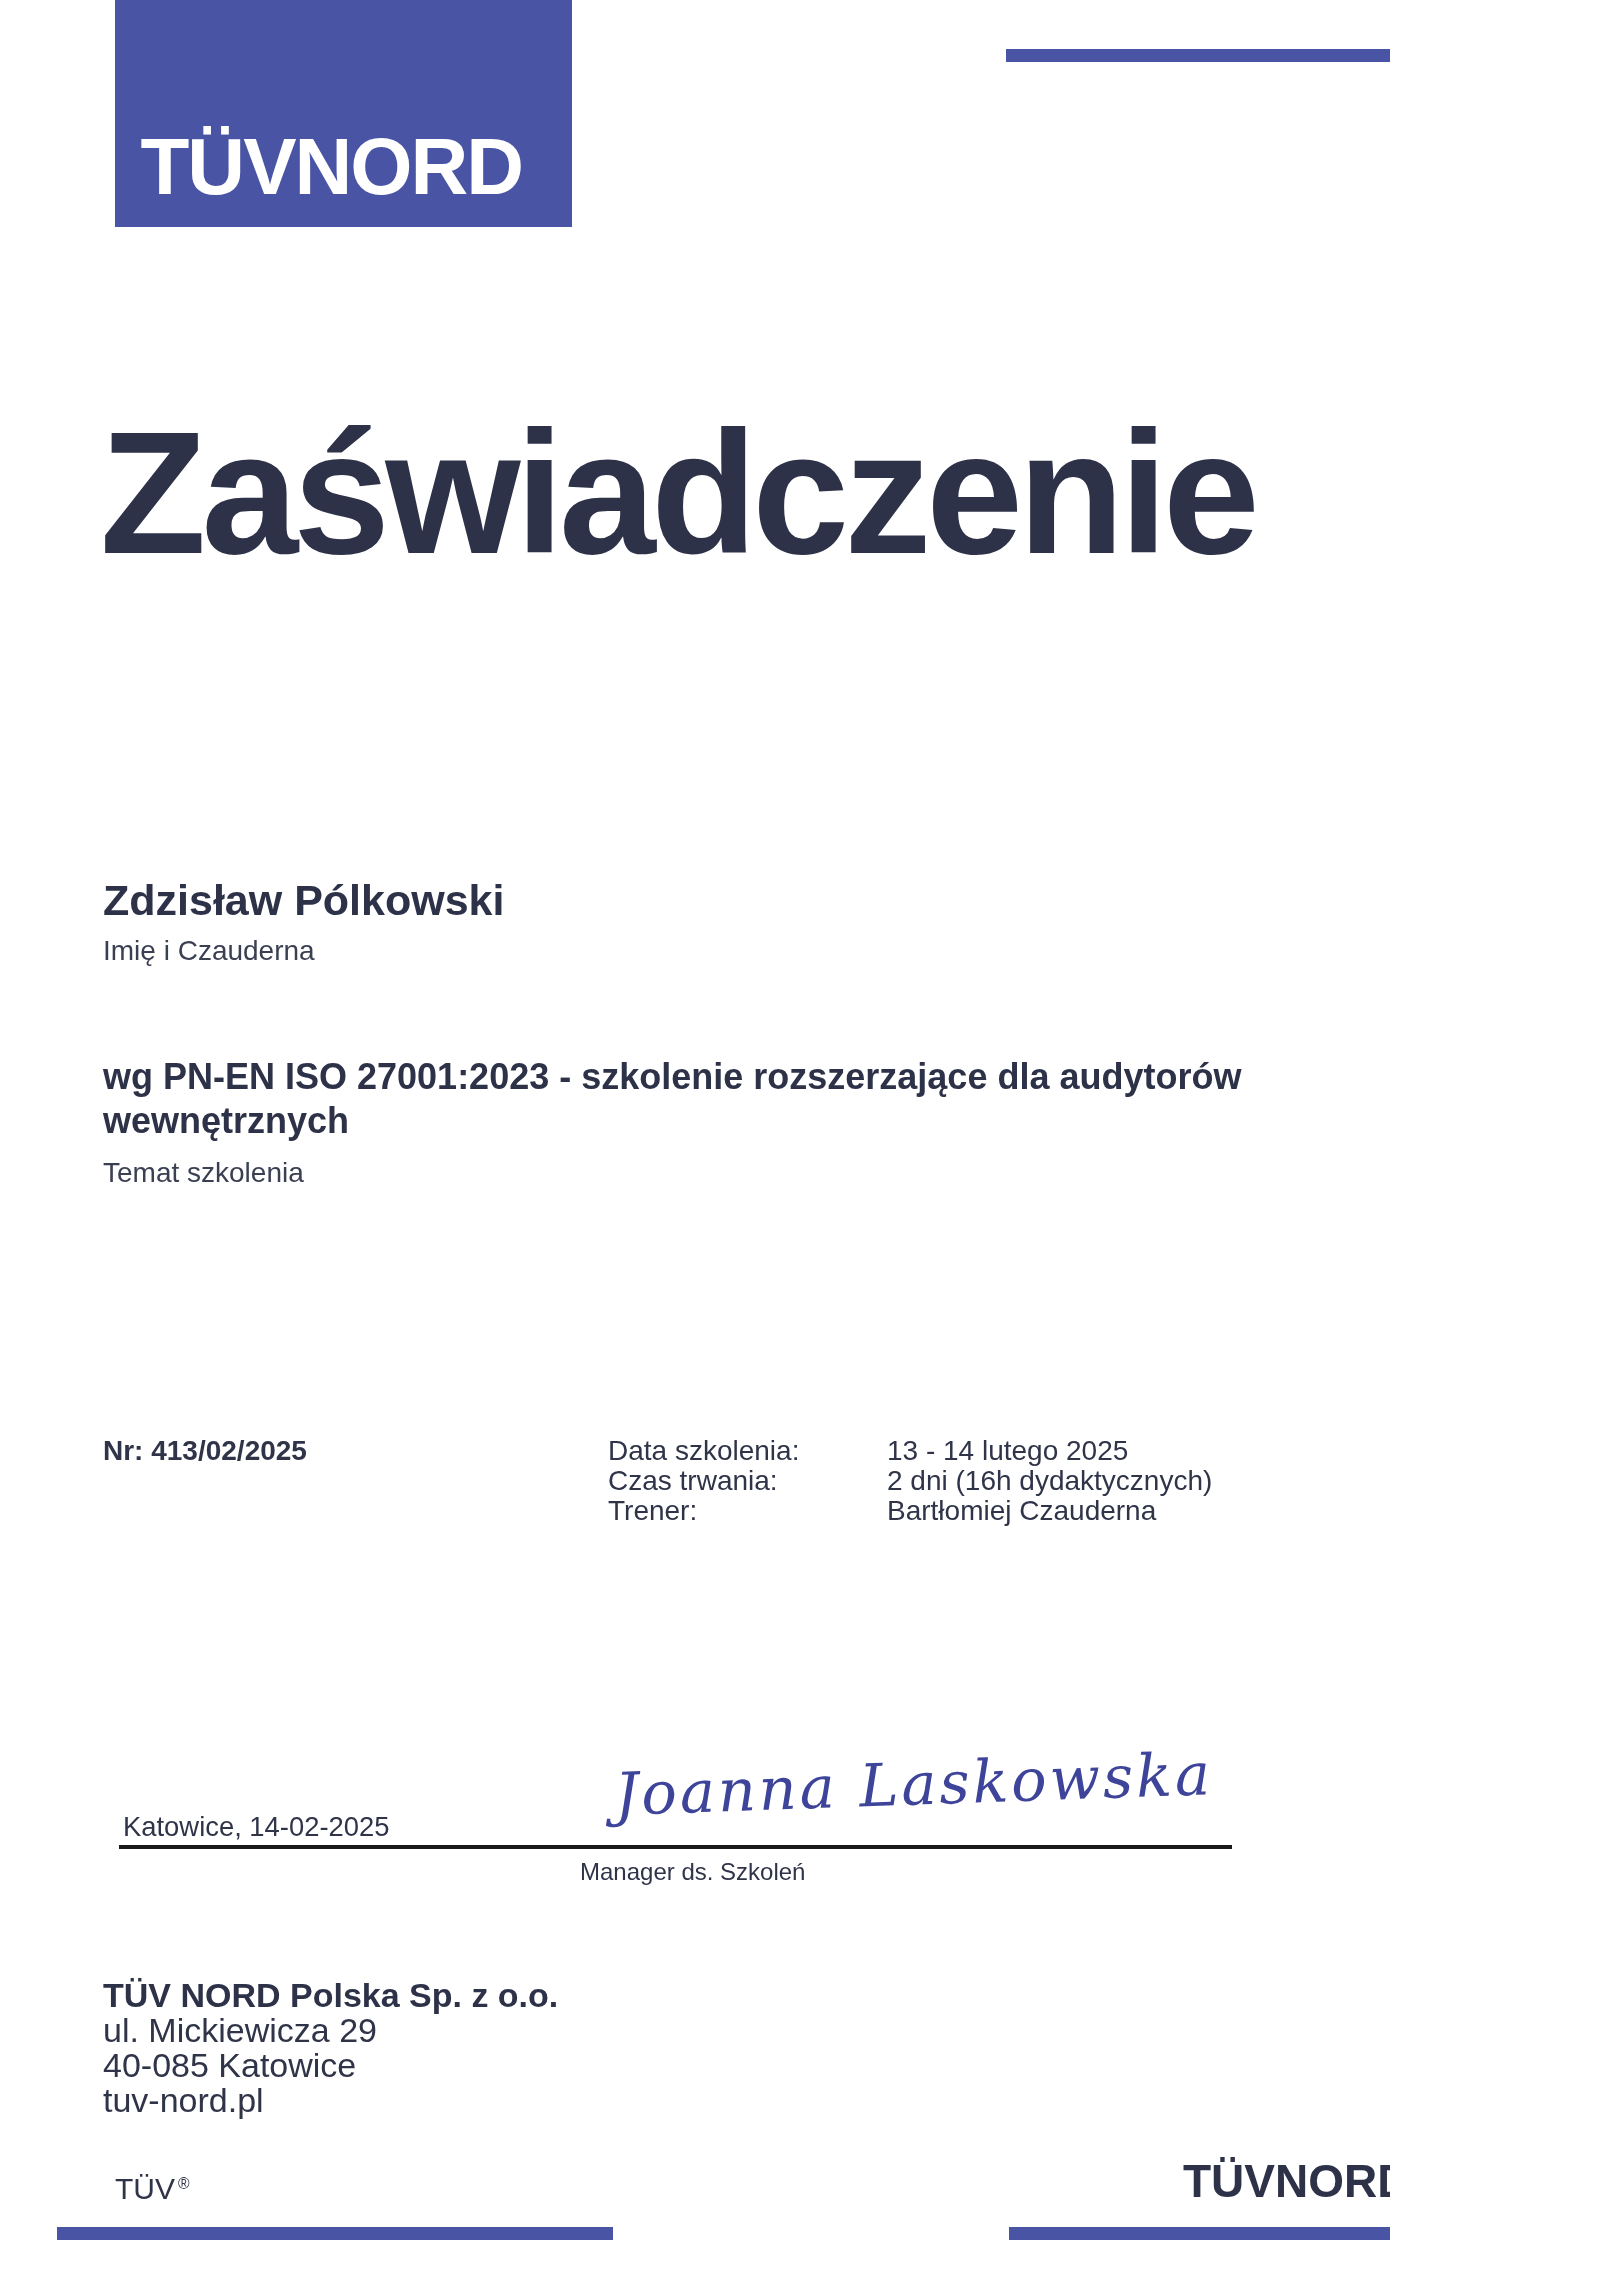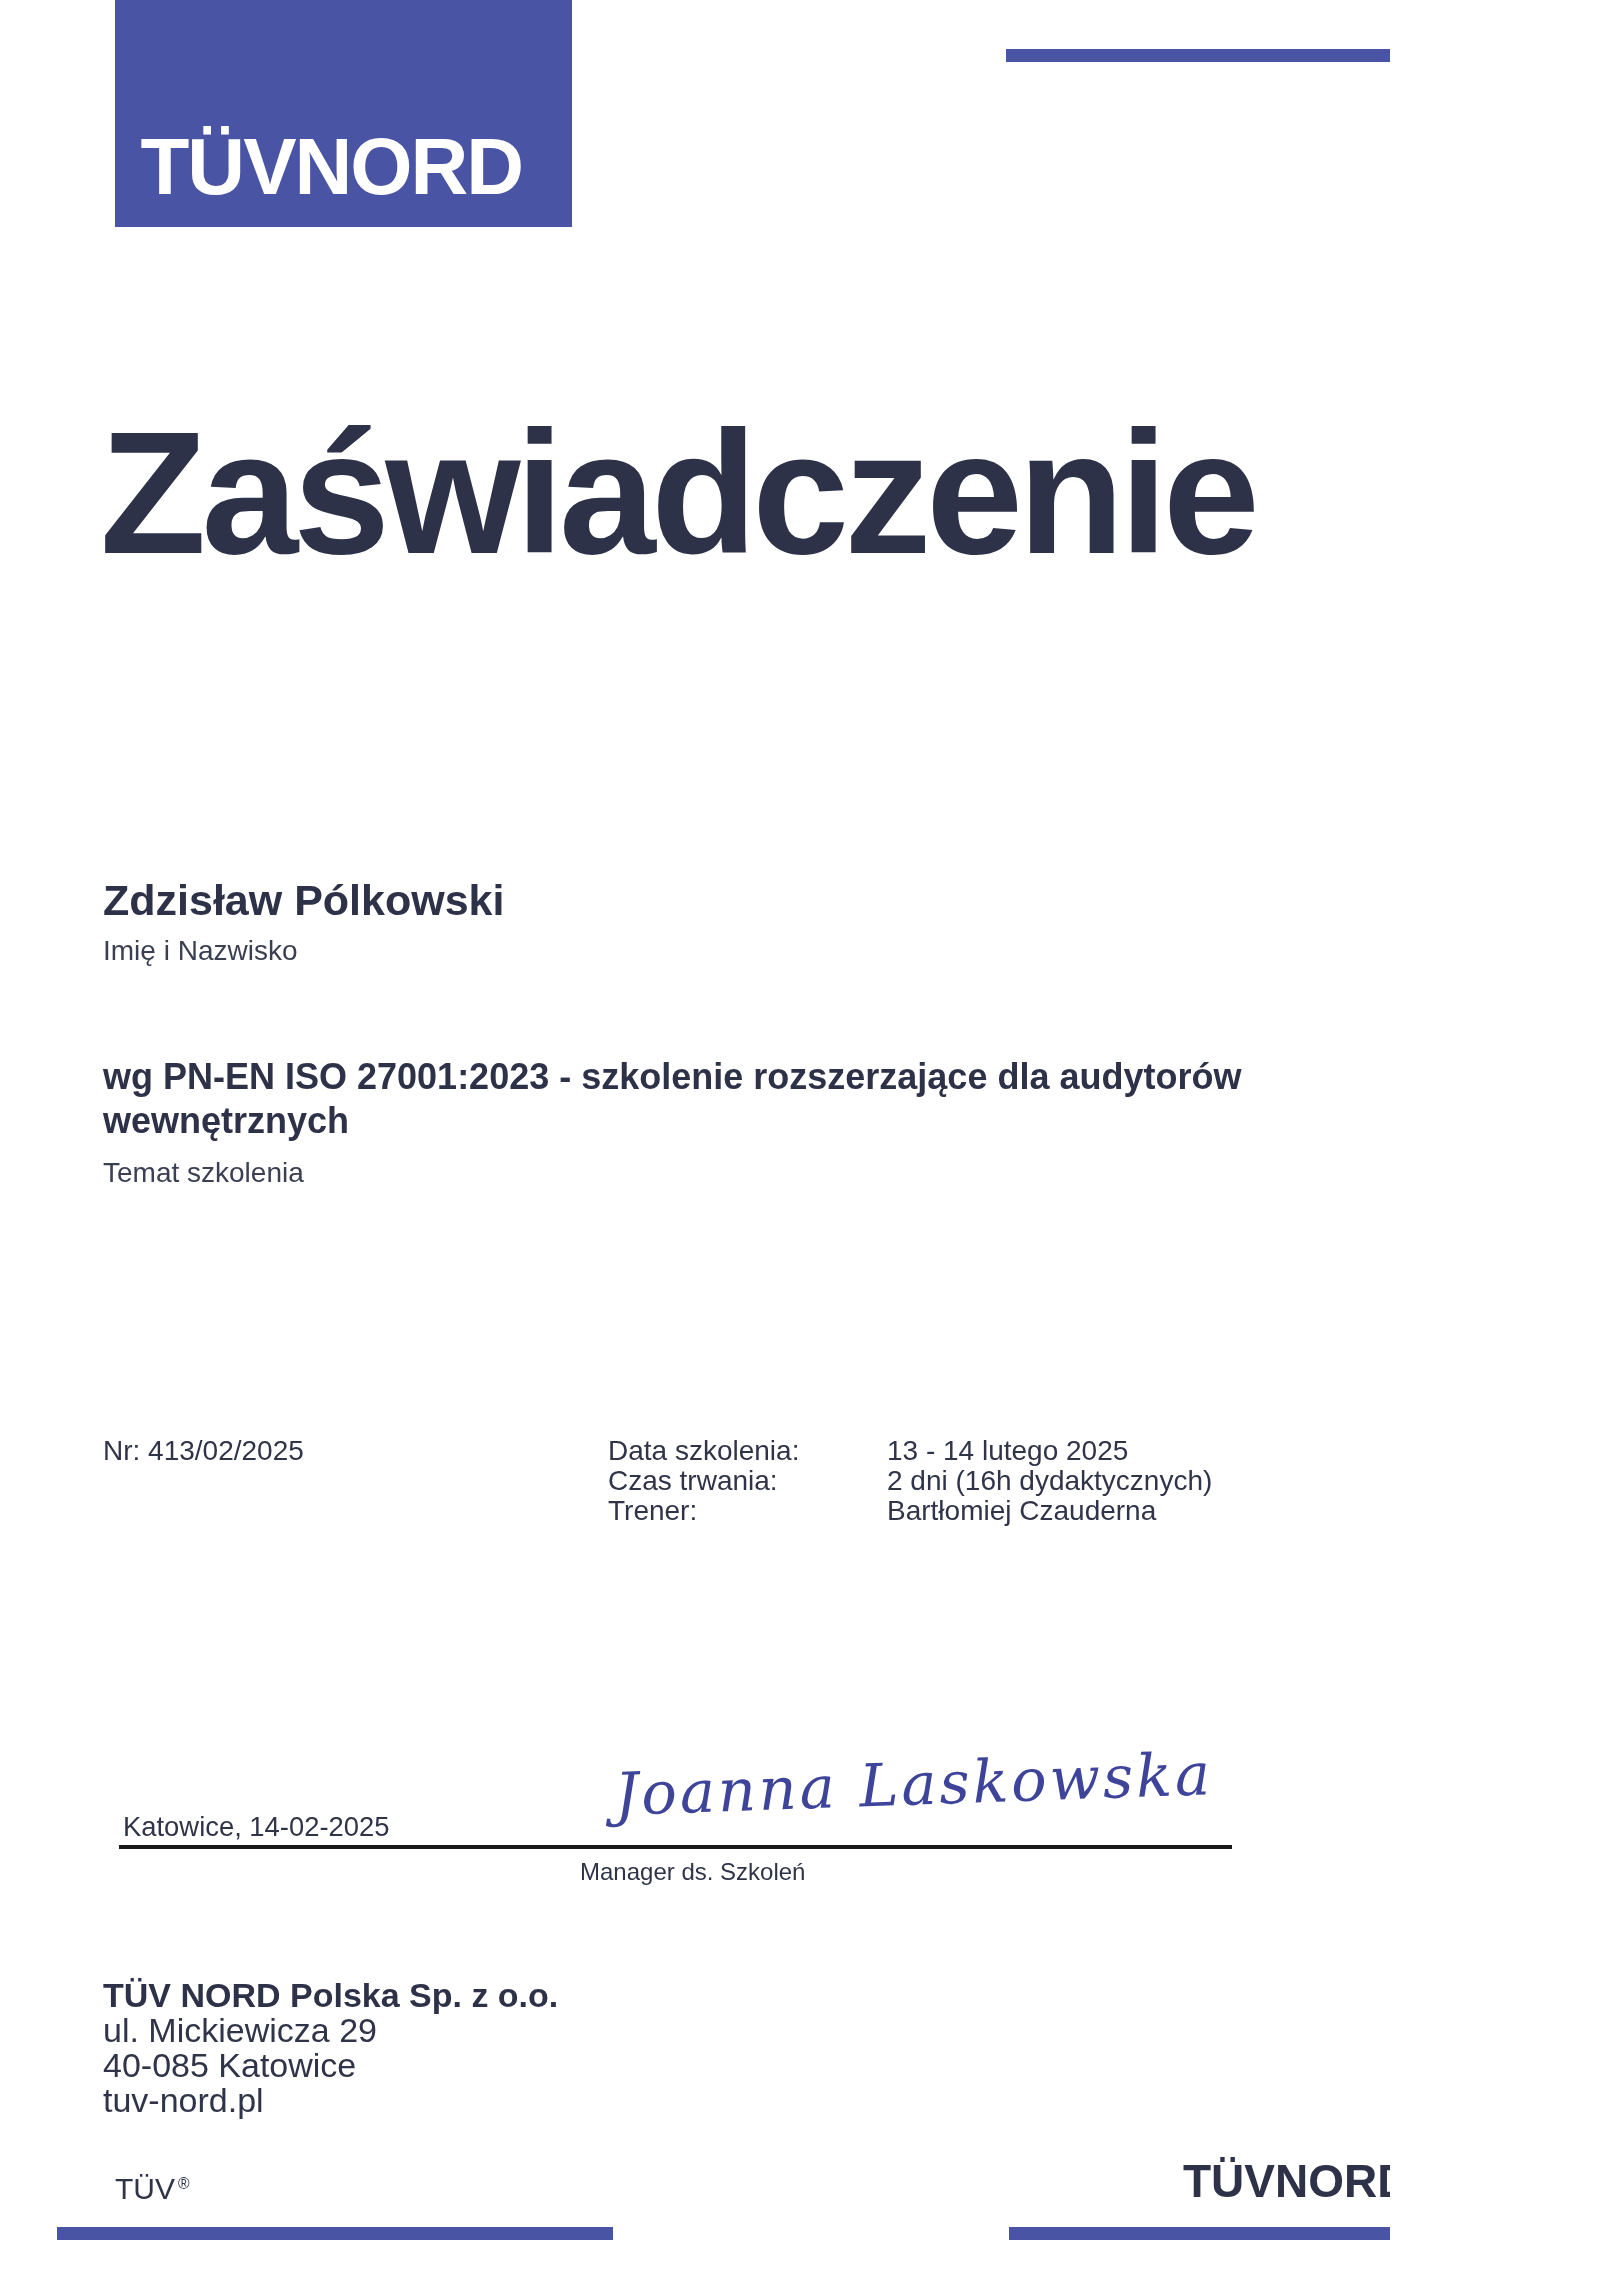--- a/index.html
+++ b/index.html
@@ -38,21 +38,21 @@
   .recipient-name{font-size:43px;font-weight:700;color:var(--dark-navy,#2e3248);line-height:1.15;}
   .small-label{font-size:28px;color:#3a3f52;margin-top:9.8px;}
 
   .topic{position:absolute;left:103px;top:1055px;width:1274px;}
   .topic-line{font-size:36px;font-weight:700;line-height:44px;color:var(--dark-navy,#2e3248);}
   .topic .small-label{margin-top:13.7px;}
 
   .confirmation{position:absolute;left:103px;top:1274px;margin:0;font-size:29px;}
 
   .details{position:absolute;left:0;top:1436px;width:1621px;font-size:28px;line-height:30px;}
-  .details .number{position:absolute;left:103px;top:0;}
+  .details .number{position:absolute;left:103px;top:0;font-weight:bold;}
   .details .labels-col{position:absolute;left:608px;top:0;}
   .details .values-col{position:absolute;left:887px;top:0;}
 
   .place-date{position:absolute;left:123px;top:1811px;font-size:27.4px;}
   .signature{
     position:absolute;left:616px;top:1760px;
     font-family:"DejaVu Serif",serif;font-style:italic;
     font-size:59px;color:var(--signature-blue,#3d4499);
     letter-spacing:2.9px;transform:rotate(-2deg);transform-origin:left bottom;
     white-space:nowrap;
@@ -78,21 +78,21 @@
 
   <div class="logo">
     <div class="logo-text"><span>TÜV</span><span>NORD</span></div>
   </div>
   <div class="accent-line accent-top"></div>
 
   <h1 class="title">Zaświadczenie</h1>
 
   <div class="recipient">
     <div class="recipient-name">Zdzisław Pólkowski</div>
-    <div class="small-label">Imię i Nazwisko</div>
+    <div class="small-label">Imię i Czauderna</div>
   </div>
 
   <div class="topic">
     <div class="topic-line">wg PN-EN ISO 27001:2023 - szkolenie rozszerzające dla audytorów</div>
     <div class="topic-line">wewnętrznych</div>
     <div class="small-label">Temat szkolenia</div>
   </div>
 
 
   <div class="details">

